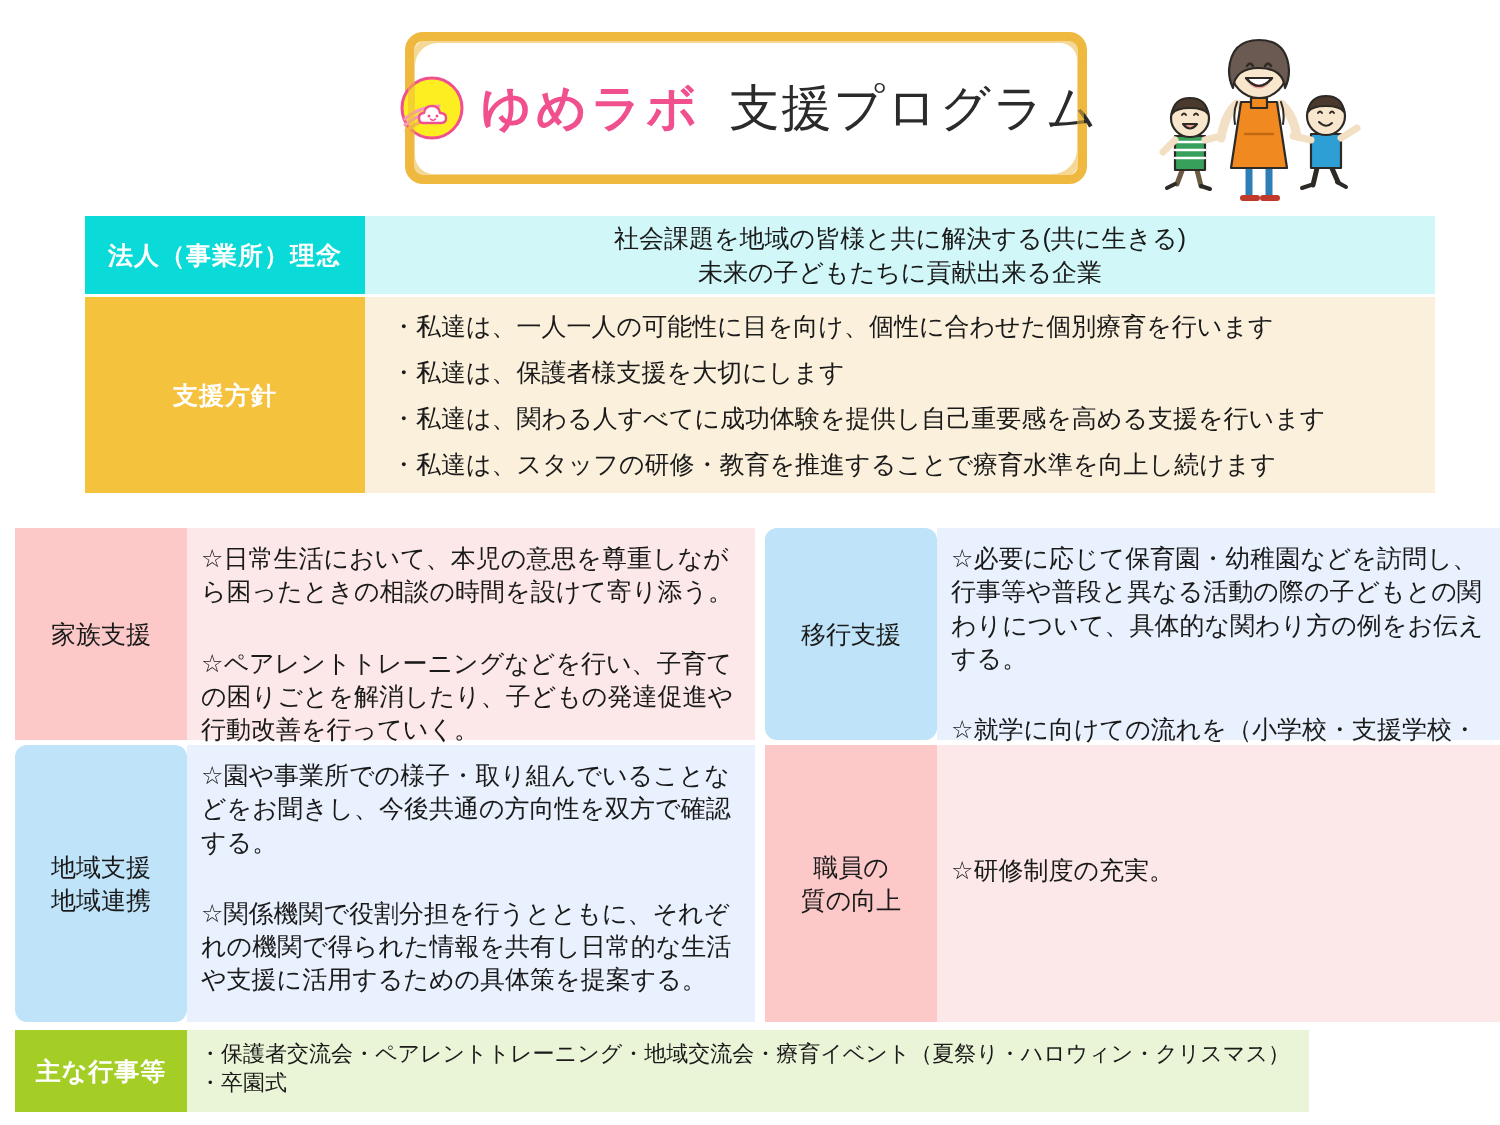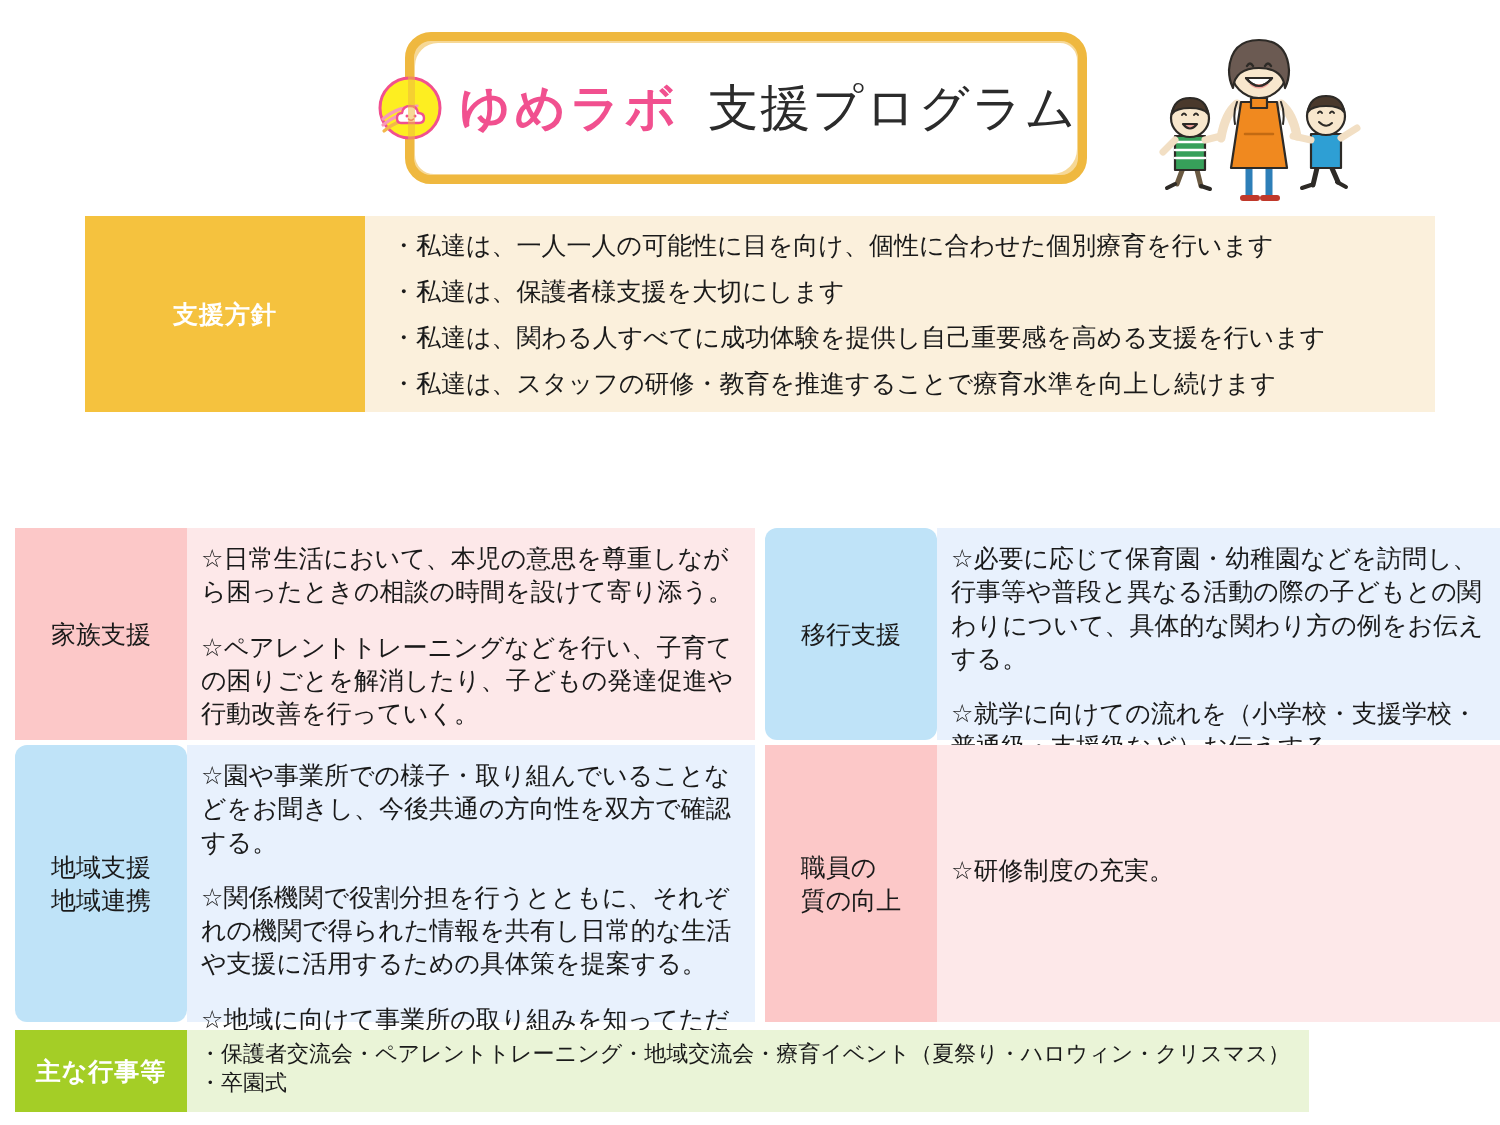--- a/index.html
+++ b/index.html
@@ -23,24 +23,24 @@
   }
   .title-box {
     position: absolute;
     left: 405px;
     top: 32px;
     width: 682px;
     height: 152px;
     box-sizing: border-box;
     background: #ffffff;
     border: 9px solid #efb83f;
-    border-radius: 26px;
-    display: flex;
-    align-items: center;
-    justify-content: flex-end;
+    border-radius: 18px;
+    display: flex;
+    align-items: center;
+    justify-content: center;
     gap: 16px;
   }
   
   .title-box::before {
     content: "";
     position: absolute;
     left: -6px; top: -5px; right: -6px; bottom: -6px;
     border: 7px solid #efb83f;
     border-radius: 30px 24px 32px 26px;
     opacity: .55;
@@ -143,34 +143,35 @@
     column-gap: 10px;
     row-gap: 5px;
   }
   .qcell { display: flex; }
   .qlabel {
     width: 172px;
     flex: none;
     display: flex;
     align-items: center;
     justify-content: center;
-    text-align: left;
+    text-align: center;
     font-size: 25px;
     line-height: 1.3;
     color: #1a1a1a;
   }
   .qbody {
     flex: 1;
     padding: 14px 10px 10px 14px;
     box-sizing: border-box;
     display: flex;
     flex-direction: column;
     font-size: 25px;
     line-height: 1.33;
     color: #1a1a1a;
+    gap: 16px;
   }
   .qbody p { margin: 0 0 22px 0; }
   .qbody p:last-child { margin-bottom: 0; }
 
   .pink .qlabel { background: #fcc8c8; }
   .pink .qbody  { background: #fde8e9; }
   .blue .qlabel { background: #bfe3f8; border-radius: 12px; }
   .blue .qbody  { background: #e8f1fd; }
 
   .cell-staff .qbody { justify-content: center; padding-top: 10px; }
@@ -266,20 +267,27 @@
         <path d="M101 60 q13 16 26 0 z" fill="#ffffff"></path>
         <path d="M104 66 q10 9 20 0 z" fill="#f2a09a" stroke="none"></path>
         <path d="M101 60 q13 16 26 0 z" fill="none"></path>
       </g>
     </svg>
   </span>
 </div>
 
 <div class="top-table">
 
+  <div class="trow row-philosophy">
+    <div class="tlabel">法人（事業所）理念</div>
+    <div class="tcontent">
+      <div>社会課題を地域の皆様と共に解決する(共に生きる)</div>
+      <div>未来の子どもたちに貢献出来る企業</div>
+    </div>
+  </div>
 
   <div class="trow row-policy">
     <div class="tlabel">支援方針</div>
     <div class="tcontent">
       <div class="policy-item">・私達は、一人一人の可能性に目を向け、個性に合わせた個別療育を行います</div>
       <div class="policy-item">・私達は、保護者様支援を大切にします</div>
       <div class="policy-item">・私達は、関わる人すべてに成功体験を提供し自己重要感を高める支援を行います</div>
       <div class="policy-item">・私達は、スタッフの研修・教育を推進することで療育水準を向上し続けます</div>
     </div>
   </div>

